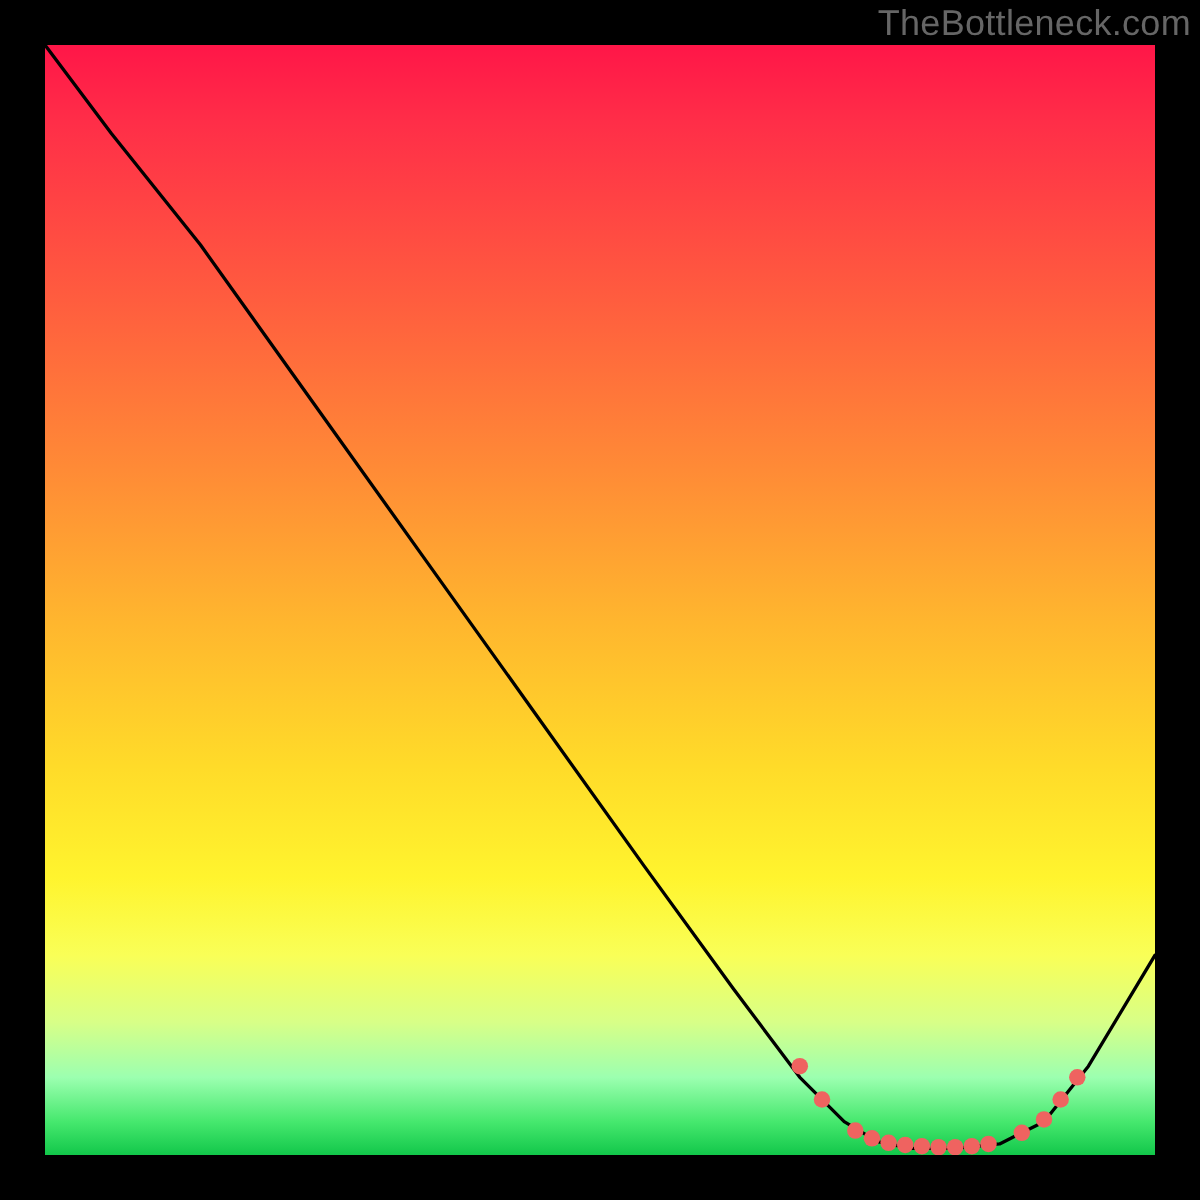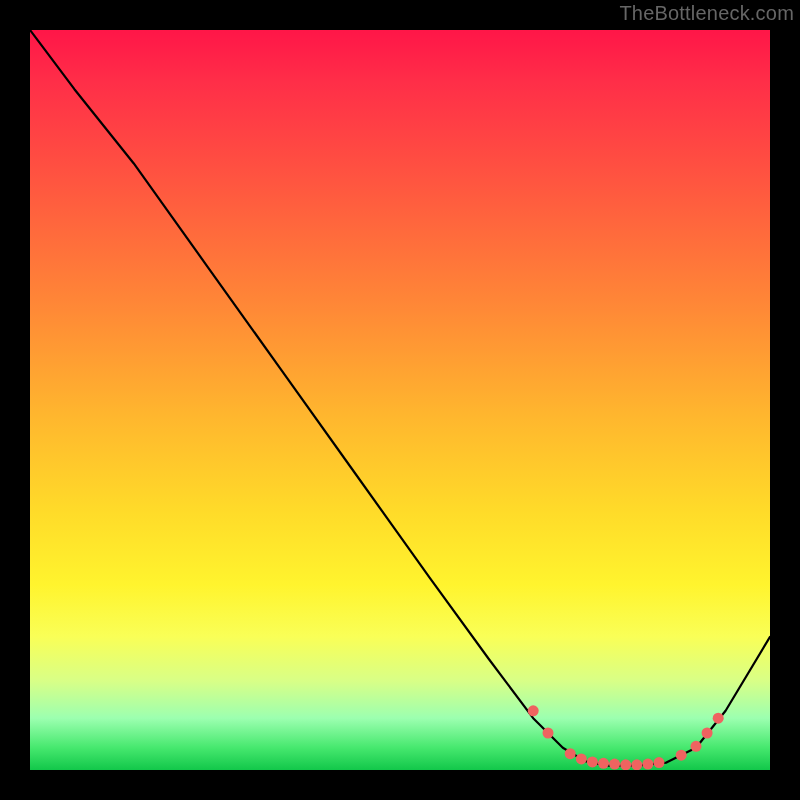--- a/index.html
+++ b/index.html
@@ -15,21 +15,21 @@
     position: relative;
     width: 800px;
     height: 800px;
     background: #000;
   }
   .watermark {
     position: absolute;
     top: 2px;
     right: 6px;
     color: #666;
-    font-size: 20px;
+    font-size: 24px;
     font-weight: 500;
     letter-spacing: 0.2px;
     z-index: 50;
   }
   .plot {
     position: absolute;
     left: 30px;
     top: 30px;
     width: 740px;
     height: 740px;

